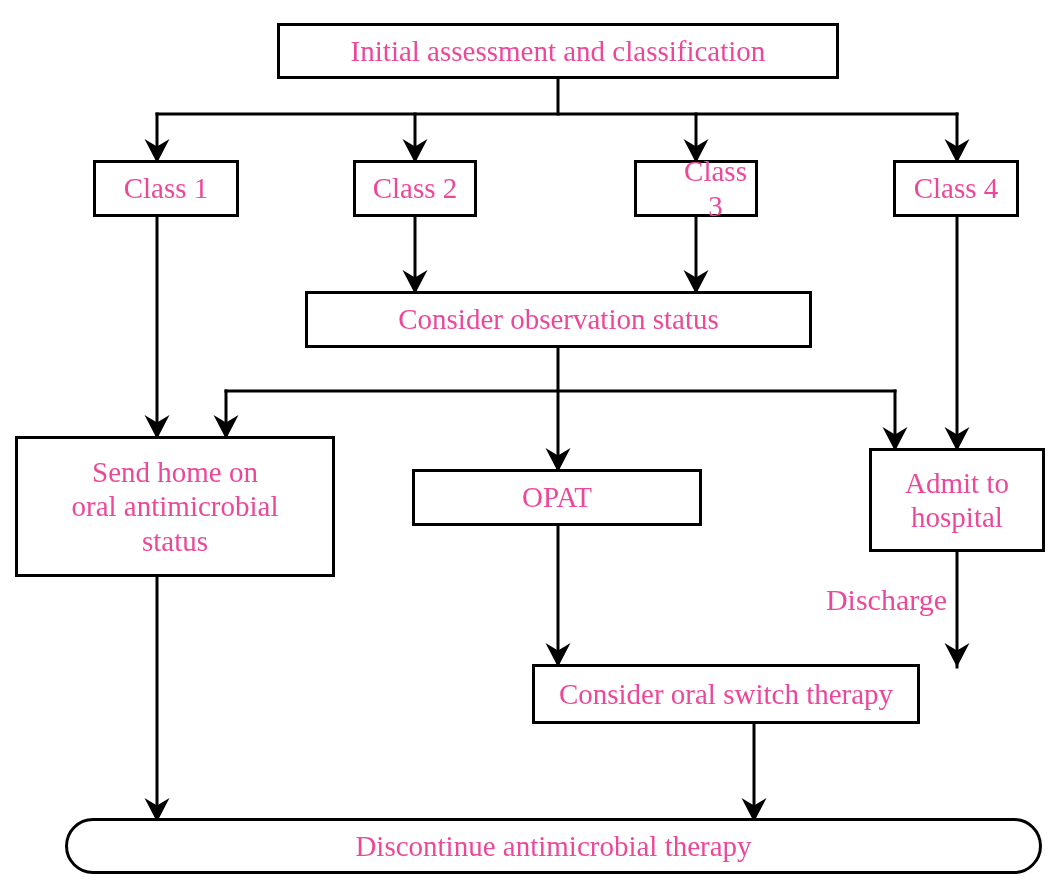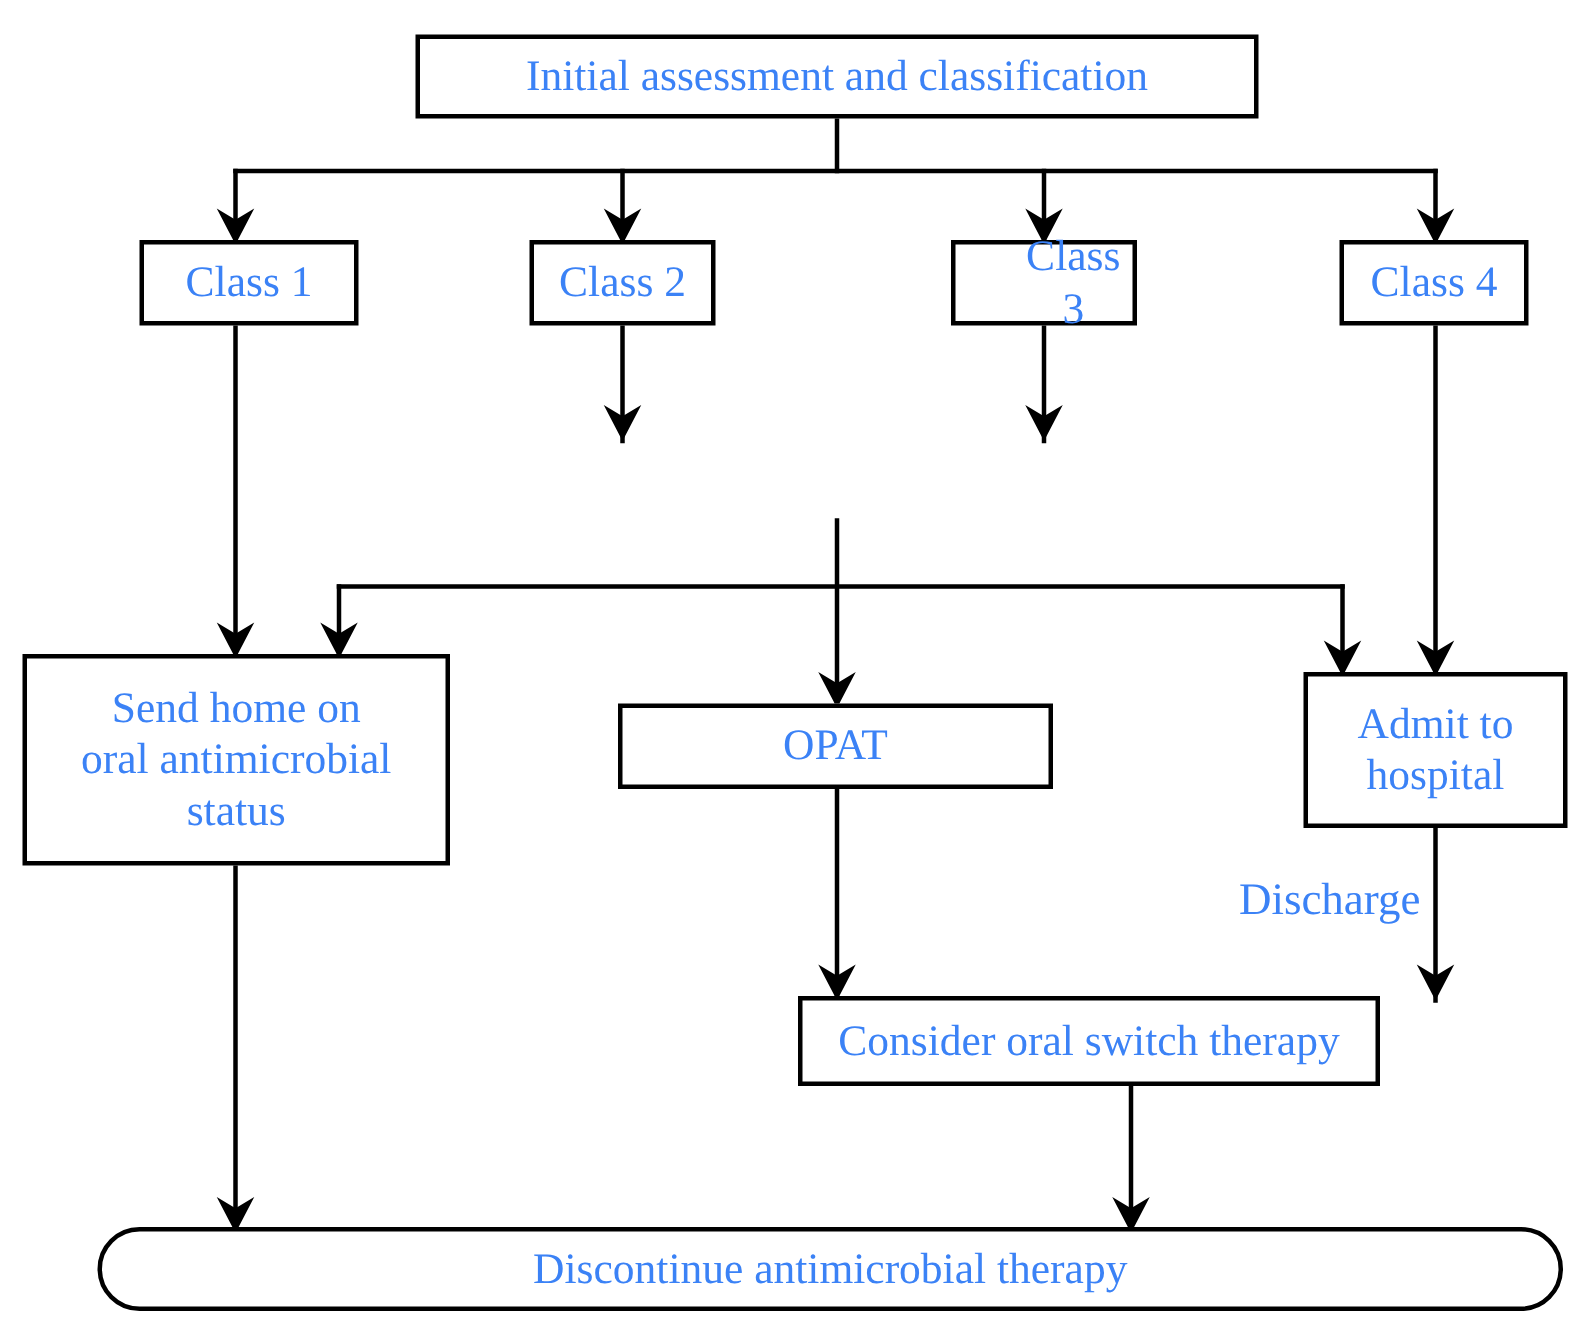--- a/index.html
+++ b/index.html
@@ -6,21 +6,21 @@
     margin: 0;
     padding: 0;
     background: #ffffff;
   }
   .canvas {
     position: relative;
     width: 1057px;
     height: 882px;
     background: #ffffff;
     font-family: "Liberation Serif", "DejaVu Serif", serif;
-    color: #3b82f6;
+    color: #ec4899;
     overflow: hidden;
   }
   svg.connectors {
     position: absolute;
     left: 0;
     top: 0;
   }
   .edge {
     stroke: #000000;
     stroke-width: 3;
@@ -99,22 +99,25 @@
   </div>
 
   <div class="node" style="left:634px; top:160px; width:124px; height:57px;padding-left:39px;">
     <span class="lbl">Class 3</span>
   </div>
 
   <div class="node" style="left:893px; top:160px; width:126px; height:57px;">
     <span class="lbl">Class 4</span>
   </div>
 
+  <div class="node" style="left:305px; top:291px; width:507px; height:57px;">
+    <span class="lbl">Consider observation status</span>
+  </div>
 
-  <div class="node" style="left:15px; top:436px; width:285px; height:141px;">
+  <div class="node" style="left:15px; top:436px; width:320px; height:141px;">
     <span>
       <span class="lbl">Send home on</span>
       <span class="lbl">oral antimicrobial</span>
       <span class="lbl">status</span>
     </span>
   </div>
 
   <div class="node" style="left:412px; top:469px; width:290px; height:57px;">
     <span class="lbl">OPAT</span>
   </div>

